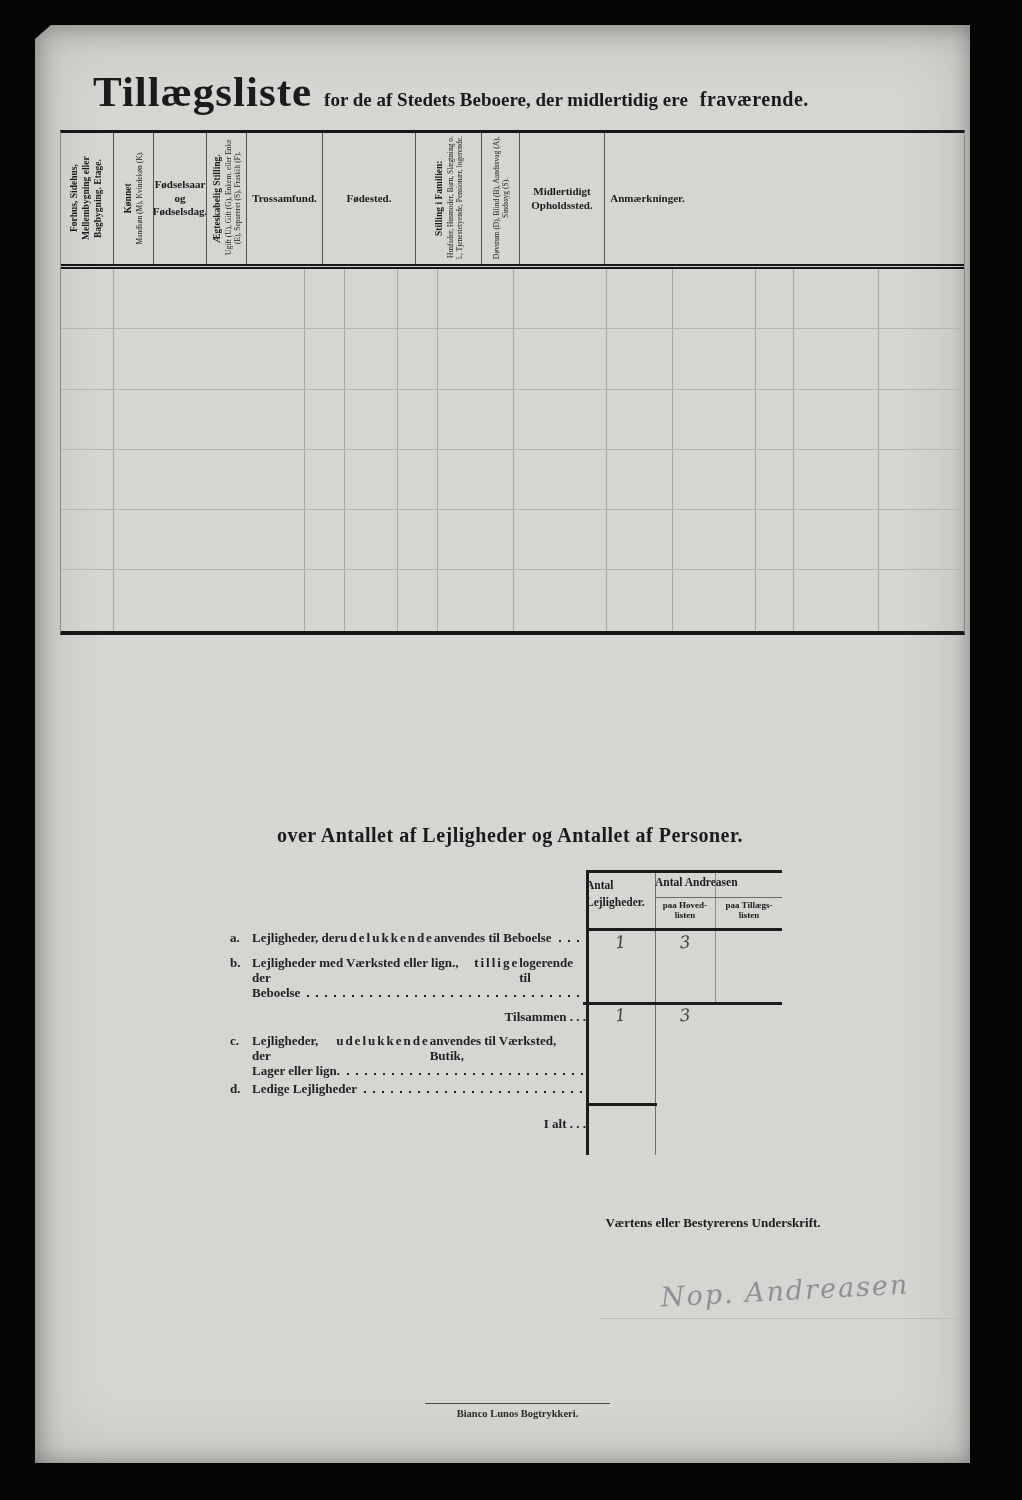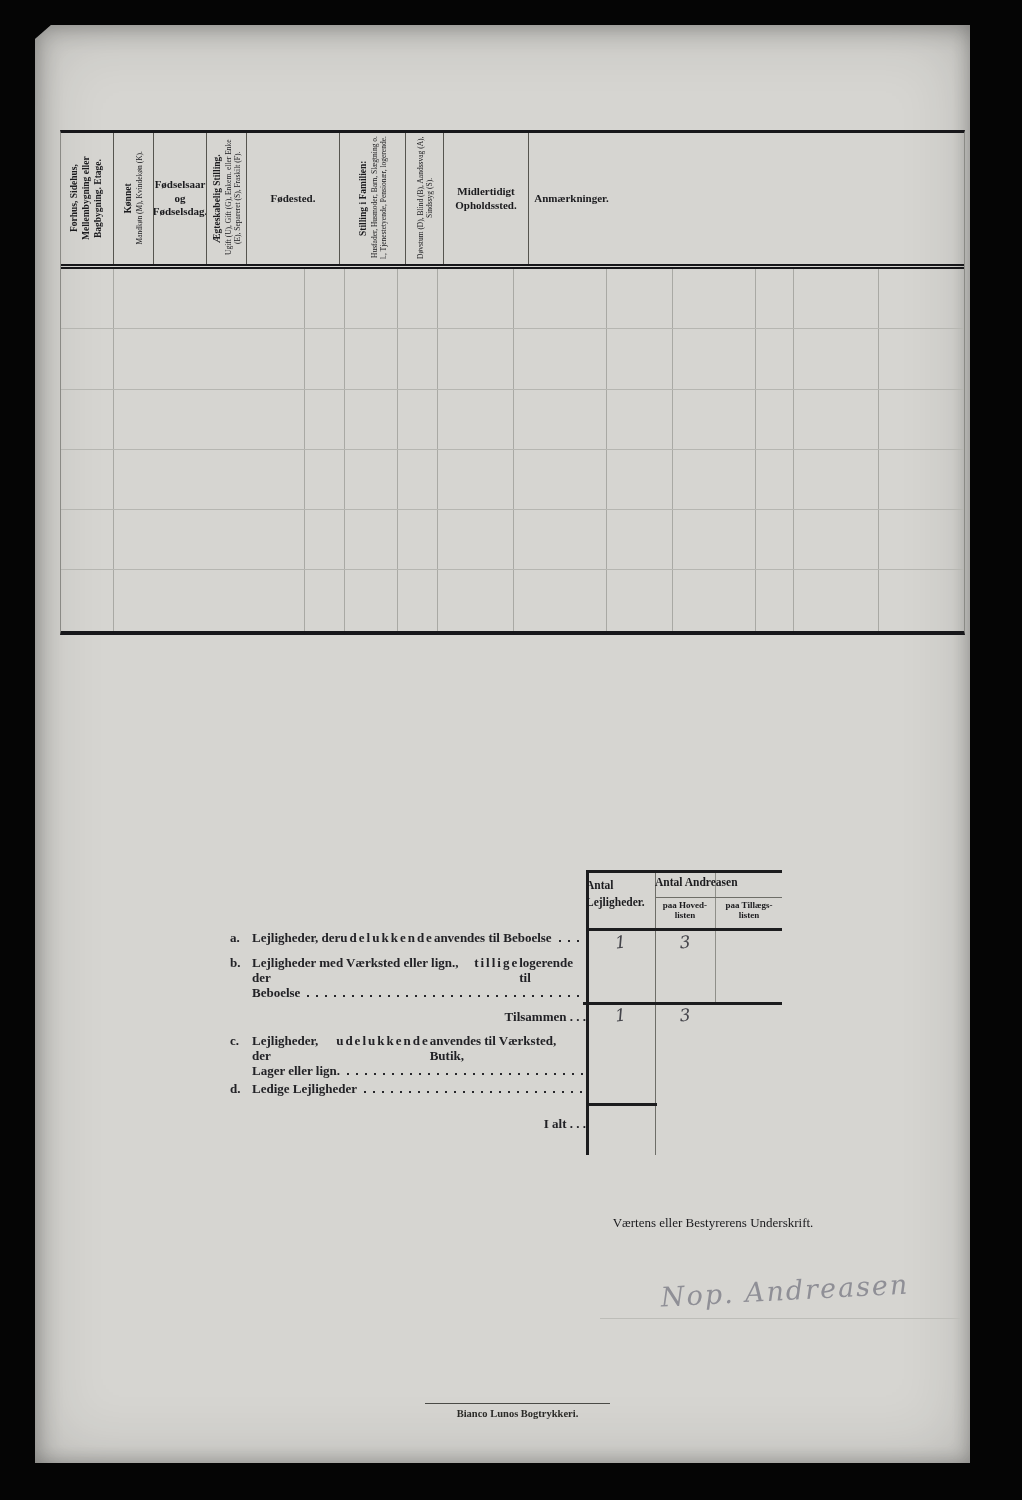--- a/index.html
+++ b/index.html
@@ -57,35 +57,40 @@
   .sline{display:flex;align-items:baseline;line-height:1.15;}
   .snum{width:22px;flex:none;}
   .sindent{width:22px;flex:none;}
   .em-sp{letter-spacing:2px;}
   .leader{flex:1;height:6px;align-self:flex-end;margin:0 2px 2px 6px;
           background-image:radial-gradient(circle at 2px 3px,#26262a 1.1px,rgba(0,0,0,0) 1.5px);
           background-size:9px 6px;background-repeat:repeat-x;}
   .sright{text-align:right;padding-right:4px;}
   
   .sig-caption{position:absolute;left:528px;top:1190px;width:300px;text-align:center;
-               font-weight:normal;font-size:13px;}
+               font-weight:bold;font-size:13px;}
   .sig-name{position:absolute;left:590px;top:1250px;width:320px;text-align:center;
             font-family:"DejaVu Serif",serif;font-style:italic;font-size:27px;letter-spacing:2px;
             color:#8f8f96;transform:rotate(-3deg);}
   .sig-line{position:absolute;left:565px;top:1293px;width:360px;height:1px;background:#bdbdb8;}
   .foot-line{position:absolute;left:390px;top:1378px;width:185px;height:1px;background:#4a4a46;}
   .foot-text{position:absolute;left:355px;top:1383px;width:255px;text-align:center;
              font-weight:bold;font-size:10.5px;color:#2b2b28;}
 </style>
 </head>
 <body>
 
 <div class="stage">
   <div class="page">
 
+    <div class="title-row">
+      <span class="t-main">Tillægsliste</span>
+      <span class="t-rest">for de af Stedets Beboere, der midlertidig ere</span>
+      <span class="t-em">fraværende.</span>
+    </div>
 
     <div class="mtable">
       <div class="mhead">
         <div class="hc c0 rot">
           <div class="inner">
             <span class="hl">Forhus, Sidehus, Mellembygning eller Bagbygning. Etage.</span>
             <span class="hs"></span>
           </div>
         </div>
         <div class="hc c2 rot">
@@ -96,20 +101,23 @@
         </div>
         <div class="hc c3">
           <span class="hl">Fødselsaar og Fødselsdag.</span>
         </div>
         <div class="hc c4 rot">
           <div class="inner">
             <span class="hl">Ægteskabelig Stilling.</span>
             <span class="hs">Ugift (U), Gift (G), Enkem. eller Enke (E), Separeret (S), Fraskilt (F).</span>
           </div>
         </div>
+        <div class="hc c5">
+          <span class="hl">Trossamfund.</span>
+        </div>
         <div class="hc c6">
           <span class="hl">Fødested.</span>
         </div>
         <div class="hc c7 rot">
           <div class="inner">
             <span class="hl">Stilling i Familien:</span>
             <span class="hs">Husfader, Husmoder, Barn, Slægtning o. l., Tjenestetyende, Pensionær, logerende.</span>
           </div>
         </div>
         <div class="hc c9 rot">
@@ -205,20 +213,21 @@
             <div class="mcell c6"></div>
             <div class="mcell c7"></div>
             <div class="mcell c8"></div>
             <div class="mcell c9"></div>
             <div class="mcell c10"></div>
             <div class="mcell c11"></div>
           </div>
         </div>
     </div>
 
+    <div class="s-sub">over Antallet af Lejligheder og Antallet af Personer.</div>
 
     <div class="ln" style="left:551px;top:845px;width:3px;height:285px;"></div>
     <div class="ln thin" style="left:620px;top:845px;width:1px;height:285px;"></div>
     <div class="ln fade" style="left:680px;top:846px;width:1px;height:132px;"></div>
     <div class="ln" style="left:551px;top:845px;width:196px;height:3px;"></div>
     <div class="ln thin" style="left:620px;top:872px;width:127px;height:1px;"></div>
     <div class="ln" style="left:551px;top:903px;width:196px;height:3px;"></div>
     <div class="ln" style="left:548px;top:977px;width:199px;height:3px;"></div>
     <div class="ln" style="left:551px;top:1078px;width:71px;height:3px;"></div>
 

